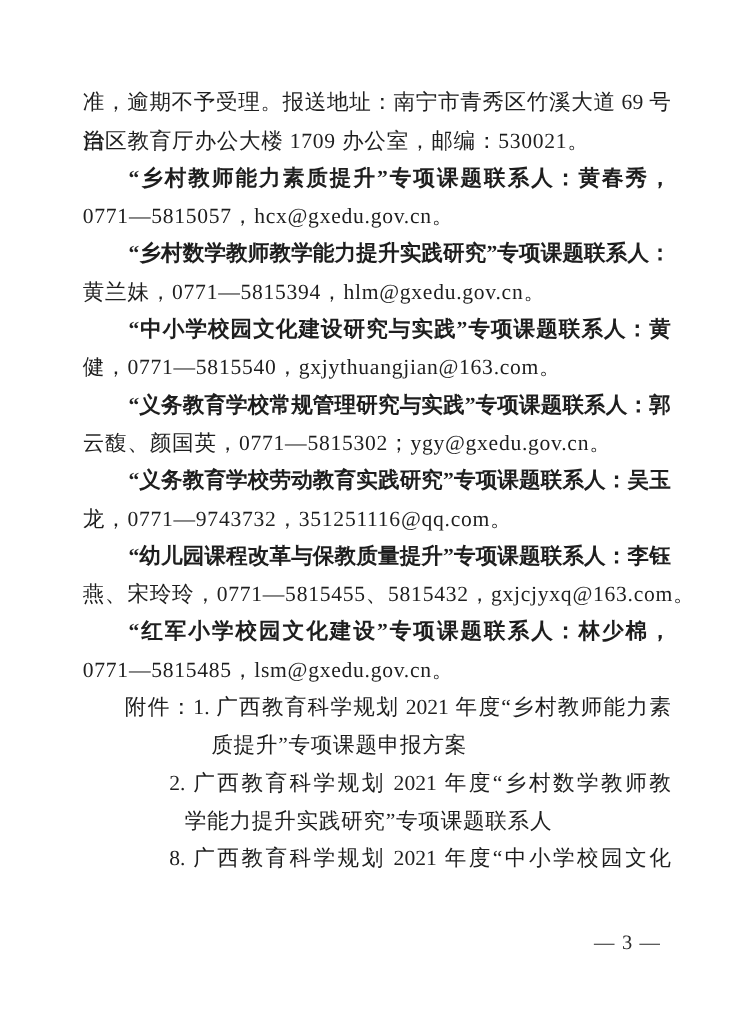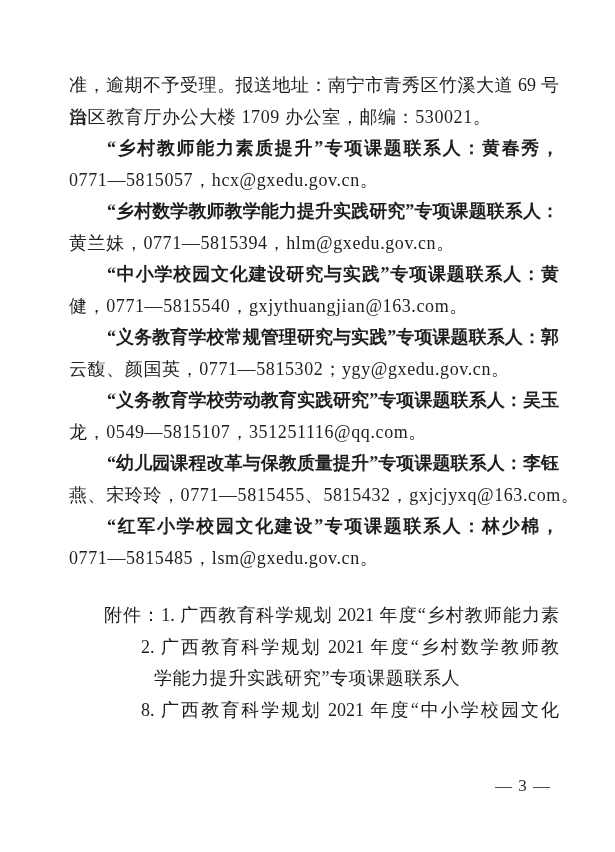--- a/index.html
+++ b/index.html
@@ -26,21 +26,21 @@
     letter-spacing: 0.6px;
     white-space: nowrap;
   }
   .spread {
     white-space: normal;
     letter-spacing: 0;
     text-align: justify;
     text-align-last: justify;
   }
   .ind { text-indent: 38px; font-weight: bold; }
-  .attachments { margin-top: 26px; }
+  .attachments { }
   .att-first  { padding-left: 35px; }
   .att-num    { padding-left: 72px; }
   .att-cont-a { padding-left: 107px; }
   .att-cont-b { padding-left: 85px; }
   .page-number {
     position: absolute;
     top: 770px;
     right: 64px;
     font-size: 17px;
     line-height: 31px;
@@ -59,28 +59,29 @@
     <div class="line">治区教育厅办公大楼 1709 办公室，邮编：530021。</div>
     <div class="line ind spread">“乡村教师能力素质提升”专项课题联系人：黄春秀，</div>
     <div class="line">0771—5815057，hcx@gxedu.gov.cn。</div>
     <div class="line ind spread">“乡村数学教师教学能力提升实践研究”专项课题联系人：</div>
     <div class="line">黄兰妹，0771—5815394，hlm@gxedu.gov.cn。</div>
     <div class="line ind spread">“中小学校园文化建设研究与实践”专项课题联系人：黄</div>
     <div class="line">健，0771—5815540，gxjythuangjian@163.com。</div>
     <div class="line ind spread">“义务教育学校常规管理研究与实践”专项课题联系人：郭</div>
     <div class="line">云馥、颜国英，0771—5815302；ygy@gxedu.gov.cn。</div>
     <div class="line ind spread">“义务教育学校劳动教育实践研究”专项课题联系人：吴玉</div>
-    <div class="line">龙，0549—5815107，351251116@qq.com。</div>
+    <div class="line">龙，0771—9743732，351251116@qq.com。</div>
     <div class="line ind spread">“幼儿园课程改革与保教质量提升”专项课题联系人：李钰</div>
     <div class="line">燕、宋玲玲，0771—5815455、5815432，gxjcjyxq@163.com。</div>
     <div class="line ind spread">“红军小学校园文化建设”专项课题联系人：林少棉，</div>
     <div class="line">0771—5815485，lsm@gxedu.gov.cn。</div>
 
     <div class="attachments">
       <div class="line att-first spread">附件：1. 广西教育科学规划 2021 年度“乡村教师能力素</div>
+      <div class="line att-cont-a">质提升”专项课题申报方案</div>
       <div class="line att-num spread">2. 广西教育科学规划 2021 年度“乡村数学教师教</div>
       <div class="line att-cont-b">学能力提升实践研究”专项课题联系人</div>
       <div class="line att-num spread">8. 广西教育科学规划 2021 年度“中小学校园文化</div>
     </div>
 
   </div>
 
   <div class="page-number">— 3 —</div>
 
 </div>

